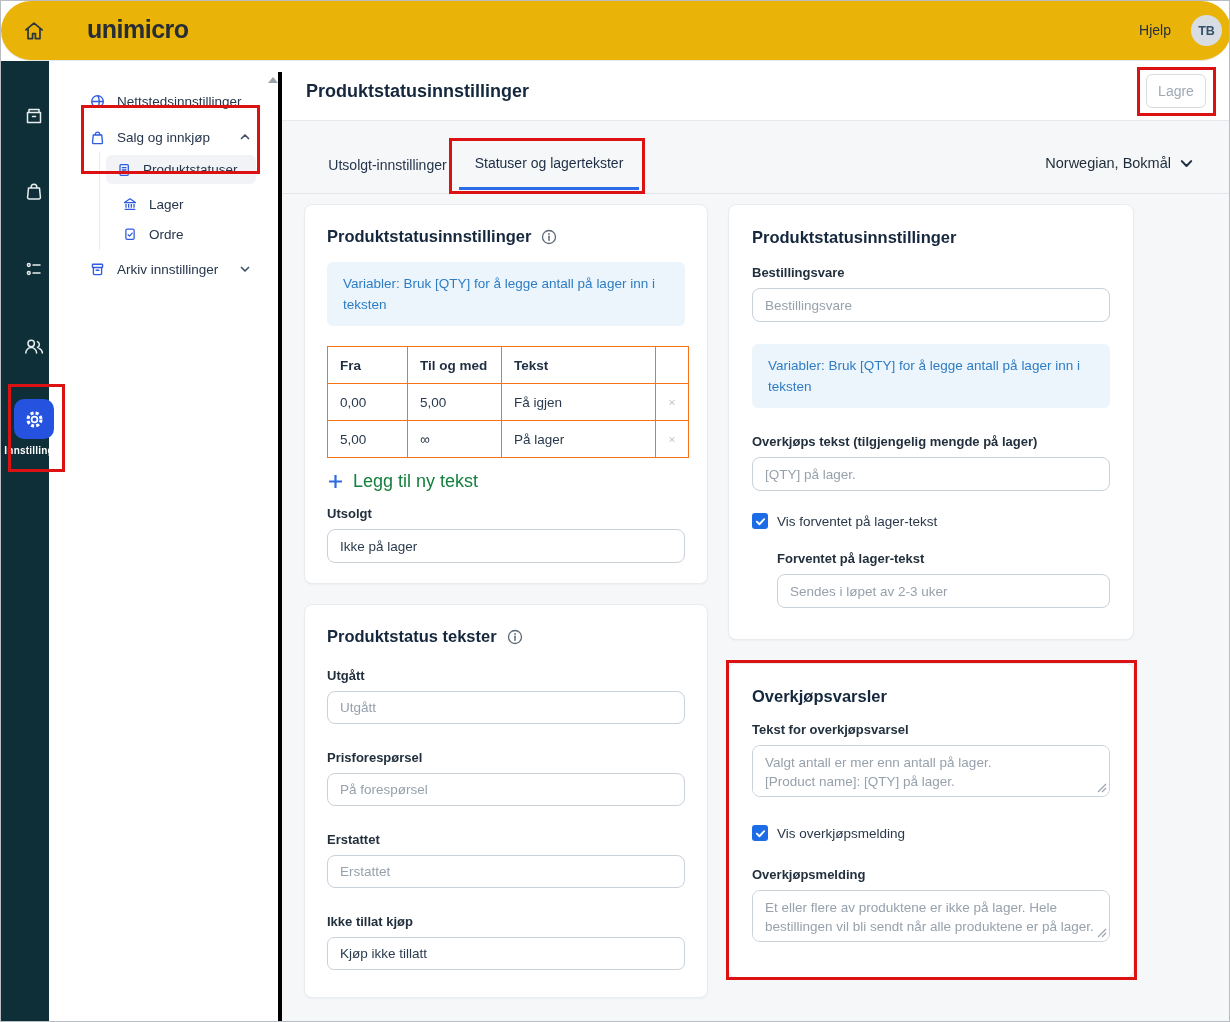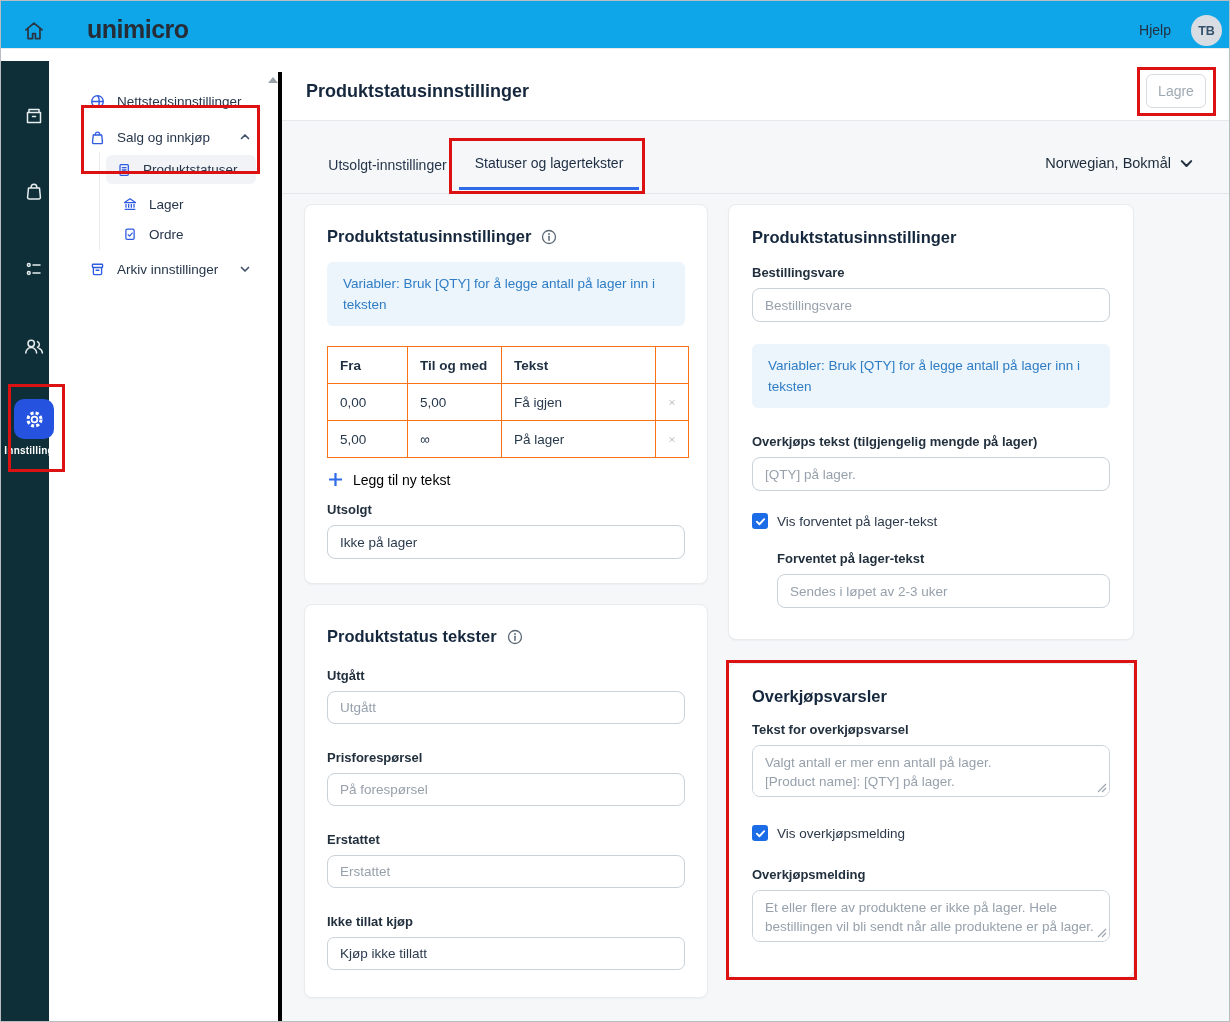--- a/index.html
+++ b/index.html
@@ -1,21 +1,21 @@
 <!DOCTYPE html>
 <html><head>
 <meta charset="utf-8">
 <style>
   html,body{margin:0;padding:0;background:#e9eaec;}
   #app{position:relative;width:1230px;height:1022px;overflow:hidden;background:#fff;
        font-family:"Liberation Sans",sans-serif;box-sizing:border-box;border:1px solid #b9bdc2;}
 
   
-  .topbar{position:absolute;left:0;top:0;width:1230px;height:48px;background:#0ea5e9;
-          border-bottom:1px solid #e7eaed;box-sizing:border-box;}
+  .topbar{position:absolute;left:0;top:0;width:1230px;height:60px;background:#eab308;
+          border-bottom:1px solid #e7eaed;box-sizing:border-box;border-radius:30px;}
   .home-btn{position:absolute;left:20px;top:17px;width:26px;height:26px;cursor:pointer;}
   .brand{position:absolute;left:86px;top:14px;font-size:25px;font-weight:700;color:#272d36;letter-spacing:-0.5px;}
   .help{position:absolute;right:60px;top:21px;font-size:14px;color:#23303f;cursor:pointer;}
   .avatar{position:absolute;right:9px;top:14px;width:31px;height:31px;border-radius:50%;
           background:#d8dde3;color:#33516b;font-size:12.5px;font-weight:700;
           display:flex;align-items:center;justify-content:center;cursor:pointer;}
 
   
   .rail{position:absolute;left:0;top:60px;width:48px;height:962px;background:#0e2f37;}
   .rail-icon{position:absolute;left:21px;width:24px;height:24px;cursor:pointer;}
@@ -72,21 +72,21 @@
   .resize-grip{position:absolute;right:3px;bottom:4px;pointer-events:none;}
 
   table.ranges{border-collapse:collapse;width:361px;table-layout:fixed;}
   table.ranges td,table.ranges th{border:1px solid #f97316;height:36px;padding:0 12px;
       font-size:13.5px;color:#27384b;text-align:left;background:#fff;}
   table.ranges th{font-weight:700;color:#1f2f42;}
   td.inf{color:#8b96a1;}
   td.del-cell{padding:0;text-align:center;}
   .del-btn{display:inline-flex;align-items:center;justify-content:center;width:100%;height:100%;cursor:pointer;}
 
-  .add-link{display:flex;align-items:center;gap:9px;color:#000000;font-size:14px;font-weight:500;cursor:pointer;}
+  .add-link{display:flex;align-items:center;gap:9px;color:#15803d;font-size:18px;font-weight:500;cursor:pointer;}
 
   .cb-row{display:flex;align-items:center;gap:9px;}
   .checkbox{width:16px;height:16px;border-radius:3px;background:#1b6ce6;display:flex;
       align-items:center;justify-content:center;cursor:pointer;flex:none;}
   .cb-label{font-size:13.5px;color:#2a3849;}
 
   
   .red-box{position:absolute;border:3px solid #dc1212;box-sizing:border-box;pointer-events:none;z-index:50;}
 </style>
 </head>

